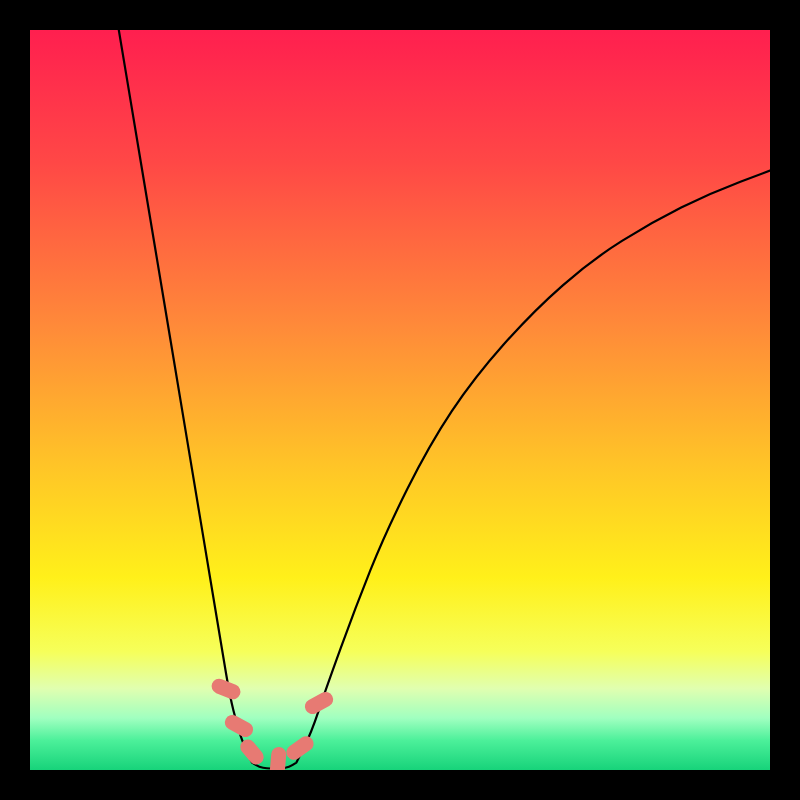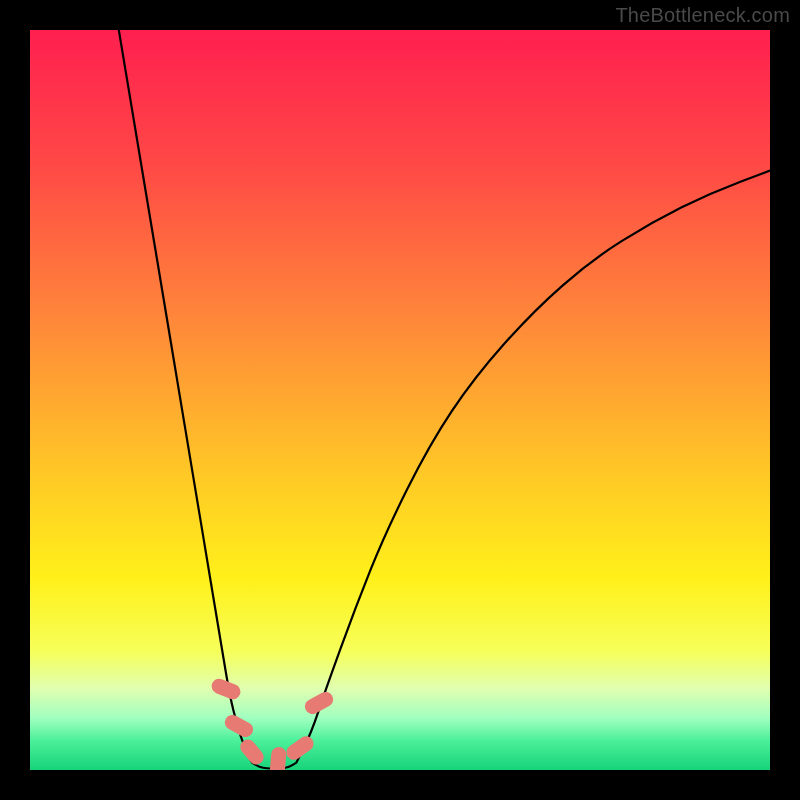--- a/index.html
+++ b/index.html
@@ -85,14 +85,13 @@
     </svg>
     <div id="markers-layer">
         <div class="marker" style="left: 196.1px; top: 658.6px; width: 15px; height: 30px; transform: translate(-50%, -50%) rotate(-68deg);"></div>
         <div class="marker" style="left: 209.42px; top: 695.6px; width: 15px; height: 30px; transform: translate(-50%, -50%) rotate(-62deg);"></div>
         <div class="marker" style="left: 222px; top: 721.5px; width: 15px; height: 28px; transform: translate(-50%, -50%) rotate(-40deg);"></div>
         <div class="marker" style="left: 247.9px; top: 732.6px; width: 15px; height: 32px; transform: translate(-50%, -50%) rotate(5deg);"></div>
         <div class="marker" style="left: 270.1px; top: 717.8px; width: 15px; height: 30px; transform: translate(-50%, -50%) rotate(55deg);"></div>
         <div class="marker" style="left: 288.6px; top: 673.4px; width: 15px; height: 30px; transform: translate(-50%, -50%) rotate(62deg);"></div>
       </div>
   </div>
-  <div class="watermark">TheBottleneck.com</div>
 </div>
 
 </body></html>

